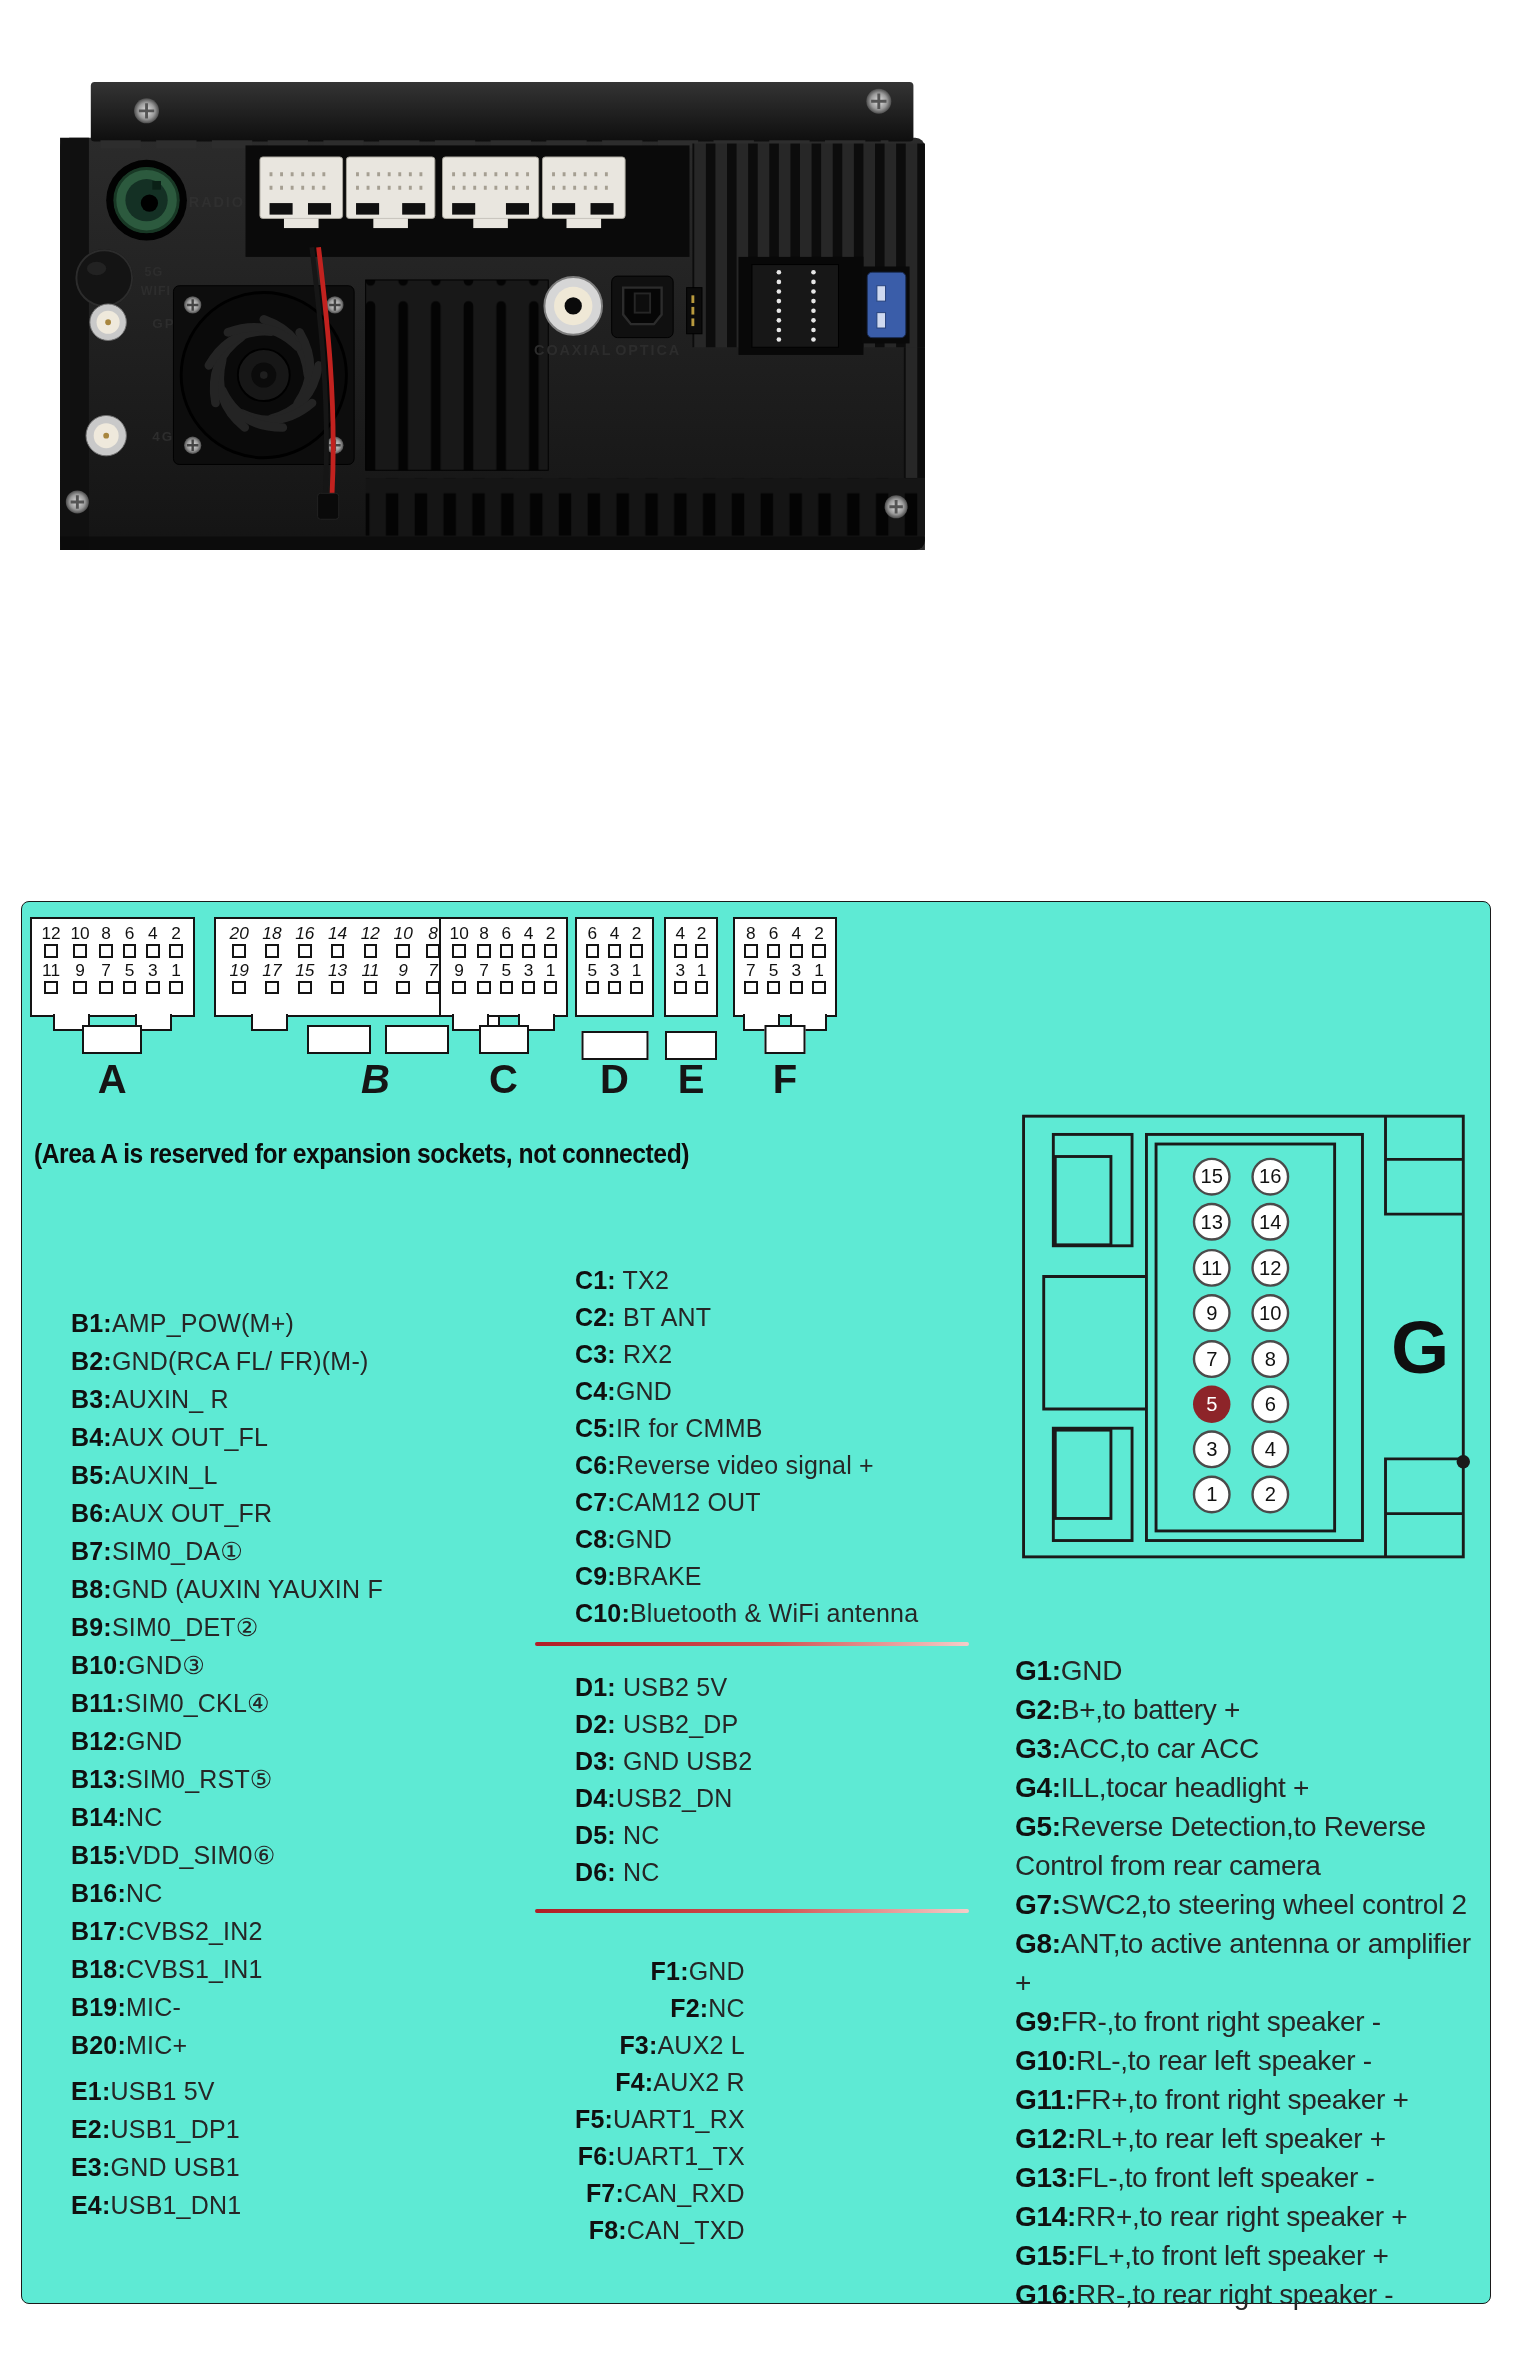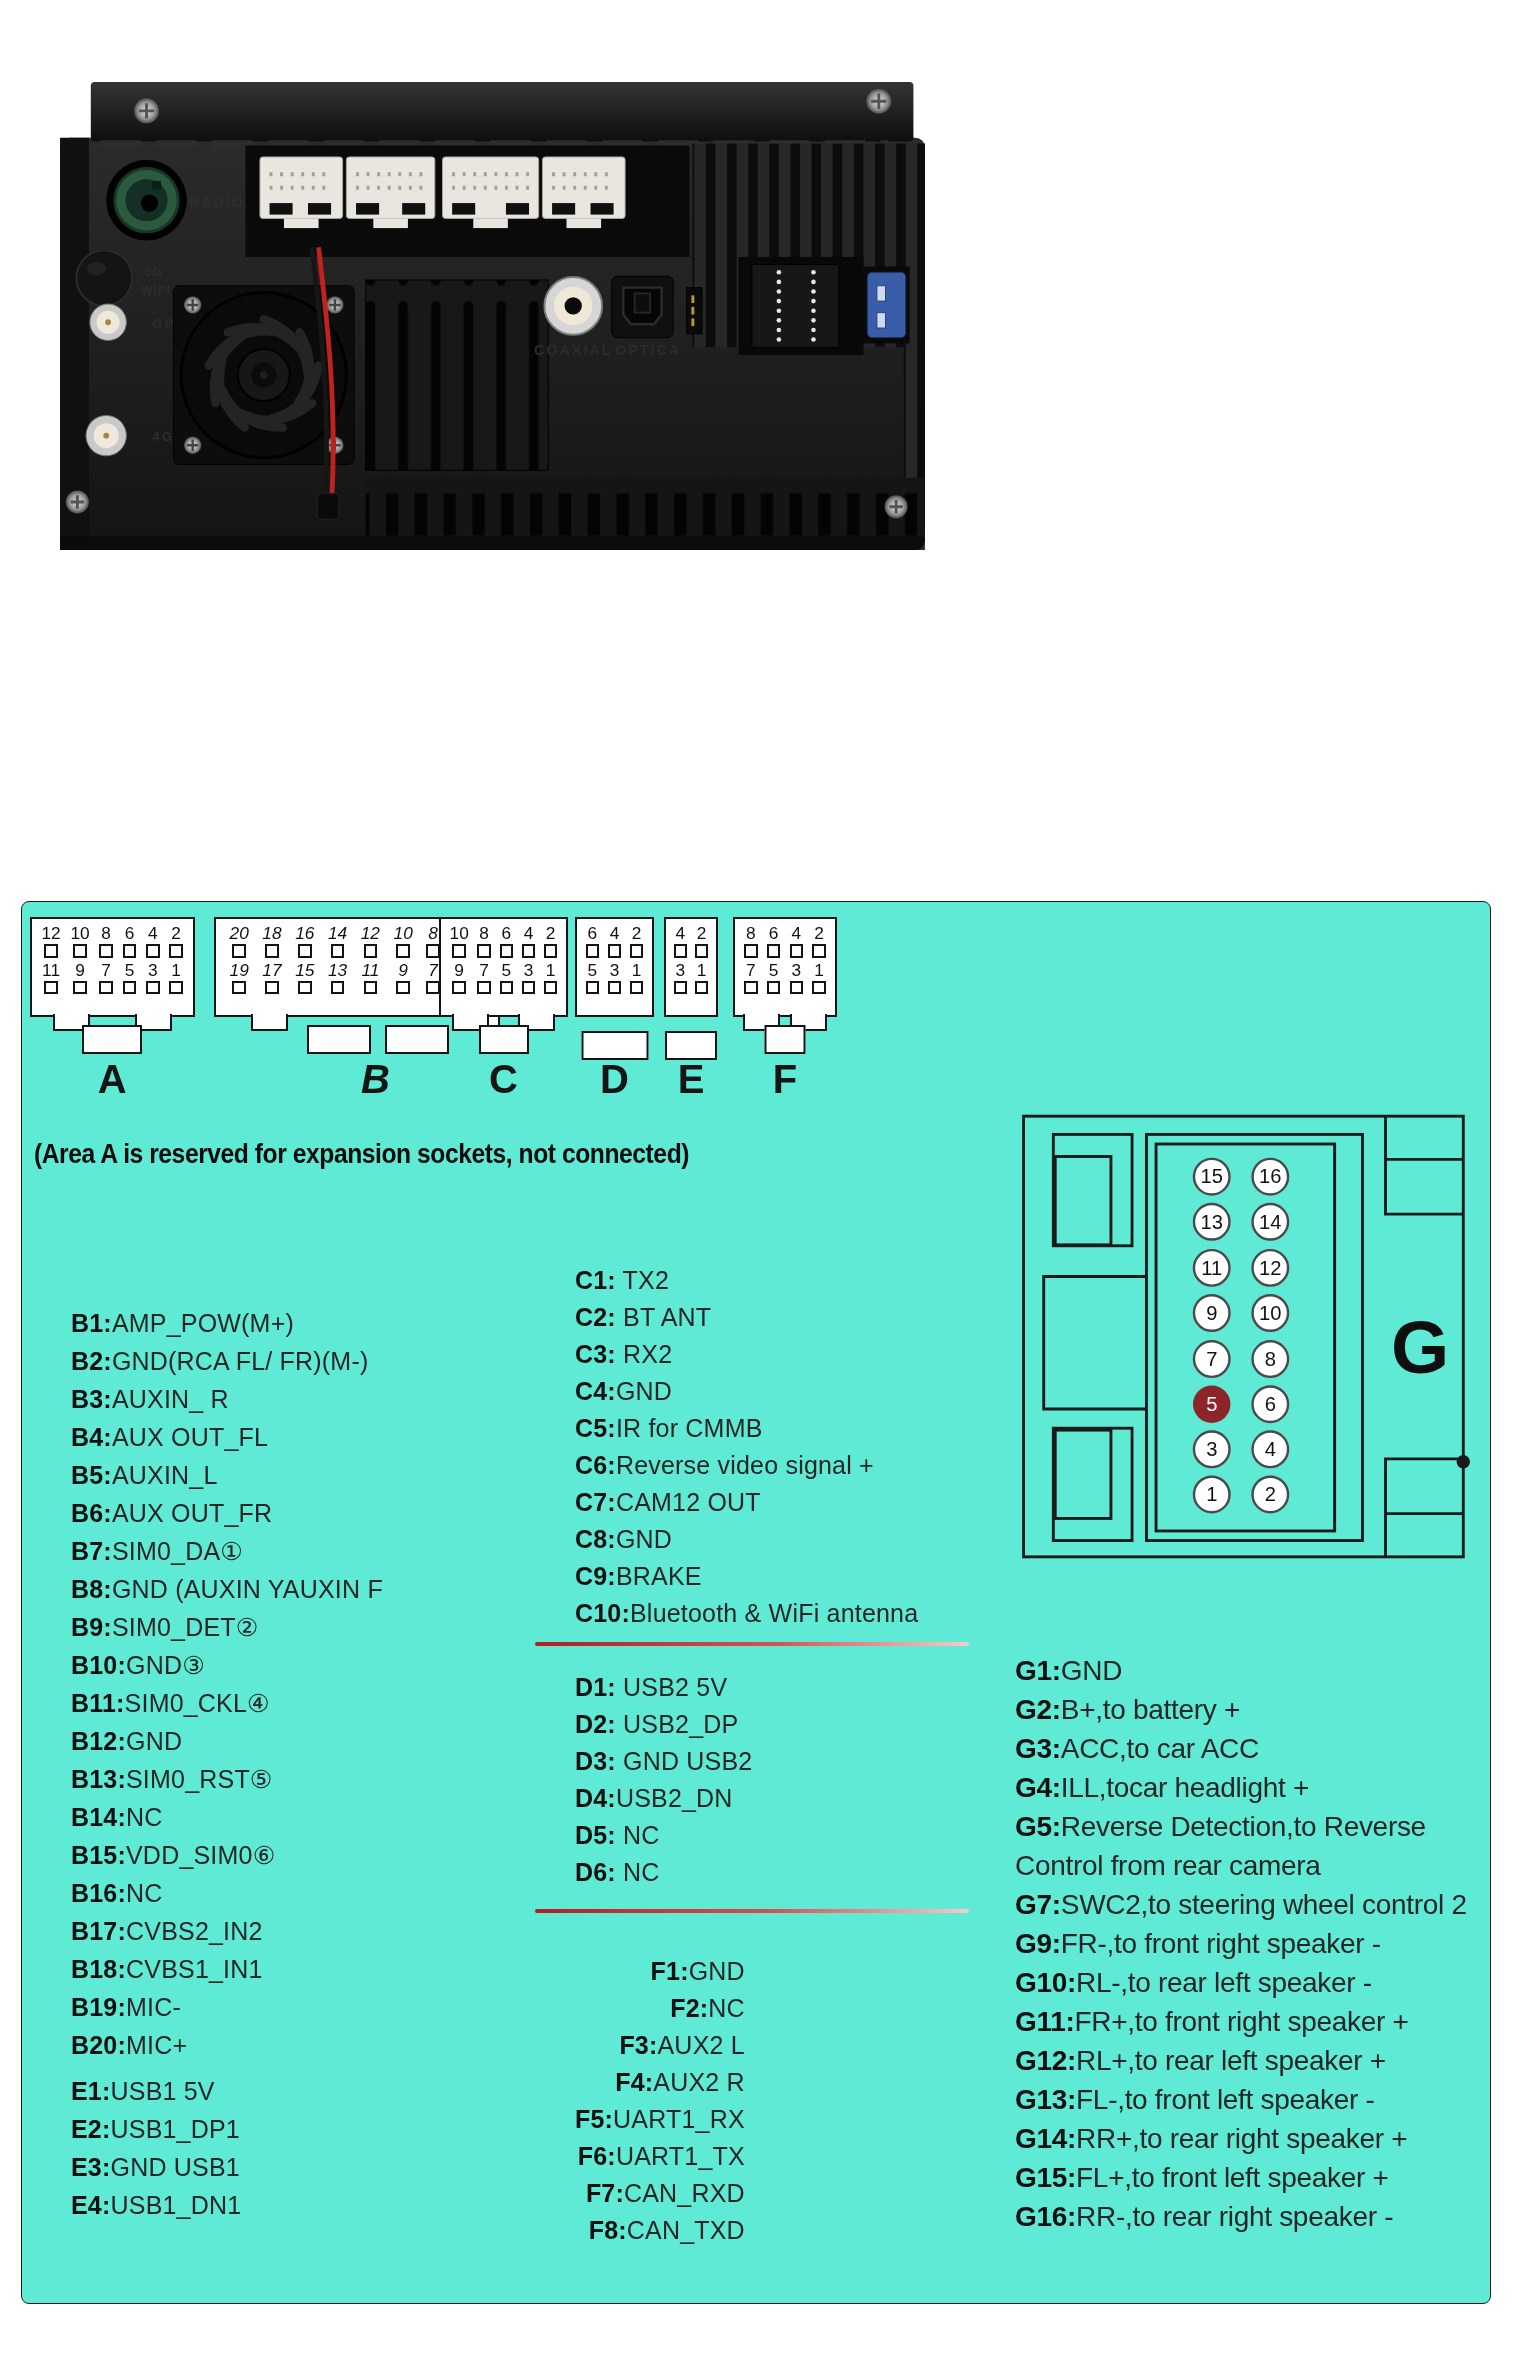--- a/index.html
+++ b/index.html
@@ -584,20 +584,21 @@
 
     <div class="pin-list list-g" style="left:993px;top:717px;">
 
     <div class="pin-line"><span class="pin-code">G1:</span><span class="pin-val">GND</span></div>
         <div class="pin-line"><span class="pin-code">G2:</span><span class="pin-val">B+,to battery +</span></div>
         <div class="pin-line"><span class="pin-code">G3:</span><span class="pin-val">ACC,to car ACC</span></div>
         <div class="pin-line"><span class="pin-code">G4:</span><span class="pin-val">ILL,tocar headlight +</span></div>
         <div class="pin-line"><span class="pin-code">G5:</span><span class="pin-val">Reverse Detection,to Reverse
 Control from rear camera</span></div>
         <div class="pin-line"><span class="pin-code">G7:</span><span class="pin-val">SWC2,to steering wheel control 2</span></div>
+        <div class="pin-line"><span class="pin-code">G8:</span><span class="pin-val">ANT,to active antenna or amplifier +</span></div>
         <div class="pin-line"><span class="pin-code">G9:</span><span class="pin-val">FR-,to front right speaker -</span></div>
         <div class="pin-line"><span class="pin-code">G10:</span><span class="pin-val">RL-,to rear left speaker -</span></div>
         <div class="pin-line"><span class="pin-code">G11:</span><span class="pin-val">FR+,to front right speaker +</span></div>
         <div class="pin-line"><span class="pin-code">G12:</span><span class="pin-val">RL+,to rear left speaker +</span></div>
         <div class="pin-line"><span class="pin-code">G13:</span><span class="pin-val">FL-,to front left speaker -</span></div>
         <div class="pin-line"><span class="pin-code">G14:</span><span class="pin-val">RR+,to rear right speaker +</span></div>
         <div class="pin-line"><span class="pin-code">G15:</span><span class="pin-val">FL+,to front left speaker +</span></div>
         <div class="pin-line"><span class="pin-code">G16:</span><span class="pin-val">RR-,to rear right speaker -</span></div>
       </div>
 

